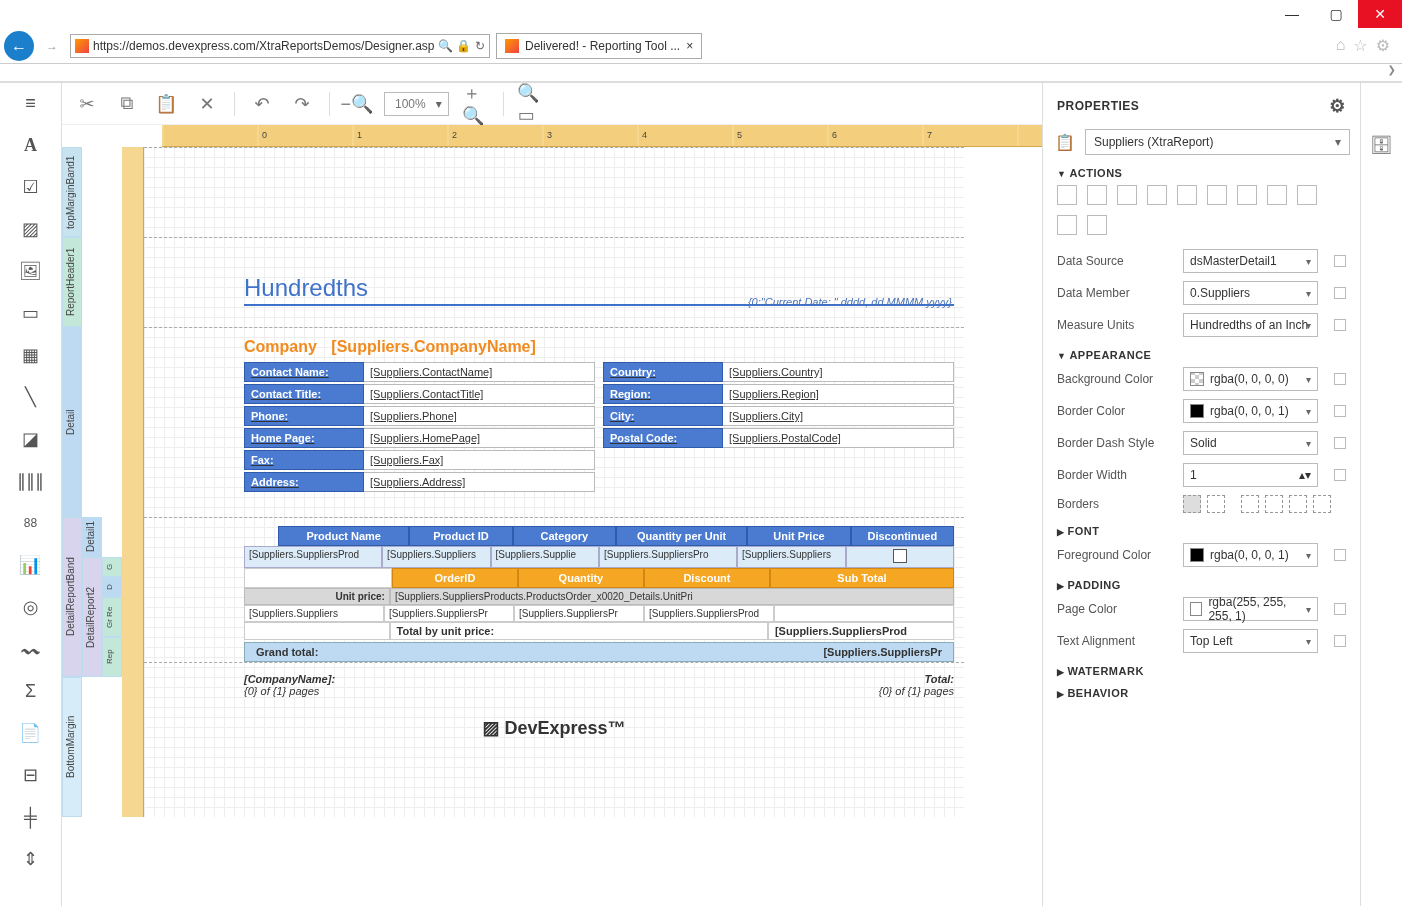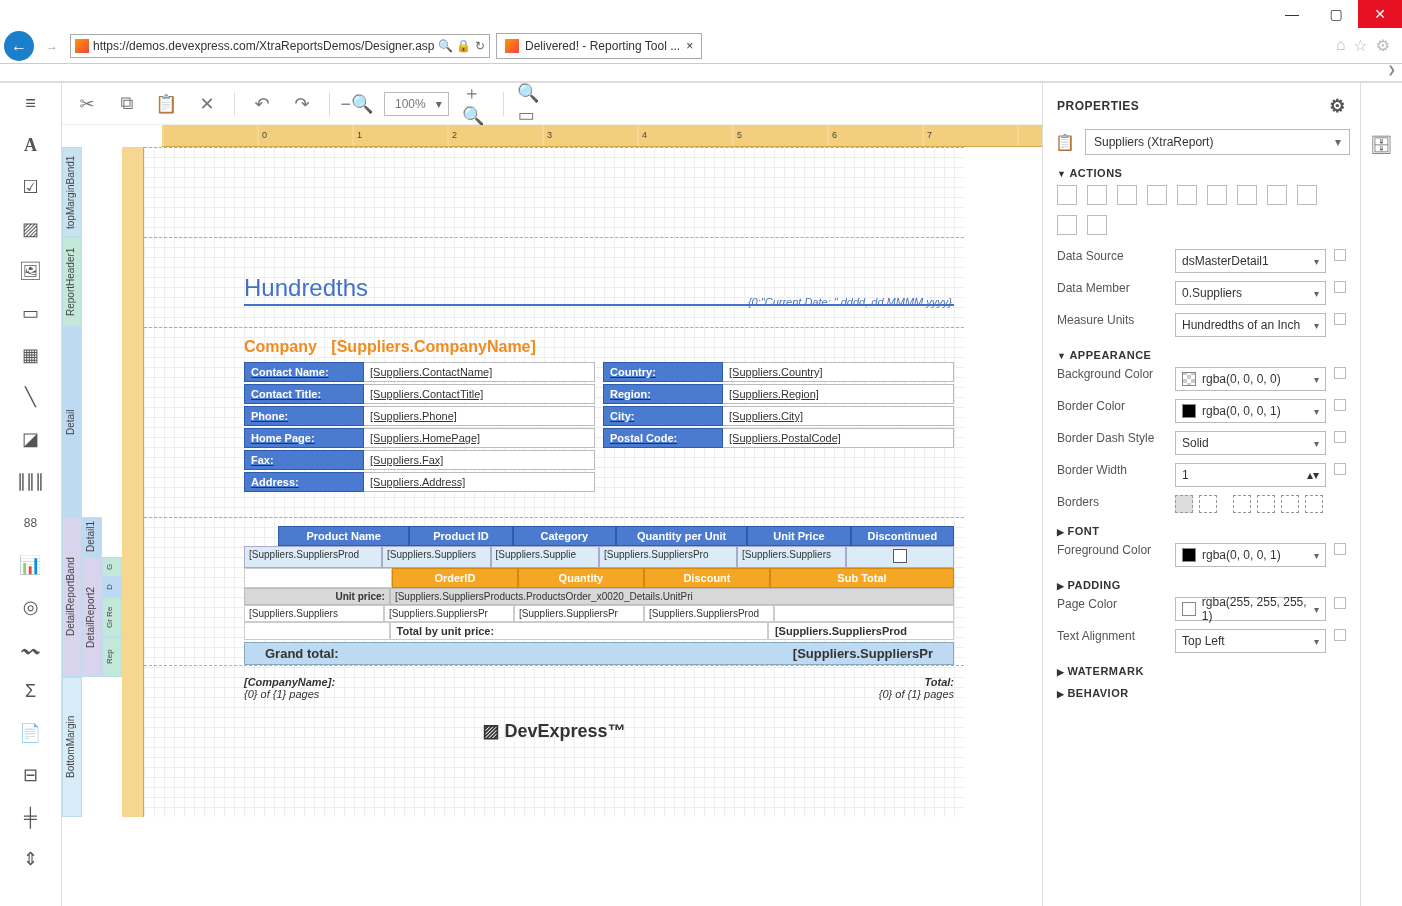--- a/index.html
+++ b/index.html
@@ -66,40 +66,40 @@
 .tbl .head > div { background: #4a7bd1; color: #fff; font-weight: bold; text-align: center; padding: 3px 4px; font-size: 11px; border: 1px solid #2e5bab; }
 .tbl .row { display: flex; }
 .tbl .row > div { border: 1px solid #aac; padding: 2px 4px; font-size: 10px; background: #dcebf8; overflow: hidden; white-space: nowrap; }
 .tbl .row.white > div { background: #fff; border-color: #ccc; }
 .orange-head { display: flex; }
 .orange-head > div { background: #f5a623; color: #fff; font-weight: bold; text-align: center; padding: 3px 4px; font-size: 11px; border: 1px solid #d18712; }
 .gray-row { display: flex; }
 .gray-row > div { background: #d8d8d8; border: 1px solid #bbb; padding: 2px 4px; font-size: 10px; overflow: hidden; white-space: nowrap; }
 .total-row { display: flex; }
 .total-row > div { border: 1px solid #ccc; padding: 2px 6px; font-size: 11px; font-weight: bold; background: #fff; }
-.grand { background: #bedaf3; font-weight: bold; padding: 3px 20px; margin: 2px 10px 0 100px; display: flex; justify-content: space-between; font-size: 13px; border: 1px solid #8ab; }
+.grand { background: #bedaf3; font-weight: bold; padding: 3px 11px; margin: 2px 10px 0 100px; display: flex; justify-content: space-between; font-size: 11px; border: 1px solid #8ab; }
 .footer-area { margin: 6px 10px 0 100px; font-size: 11px; font-style: italic; }
 .footer-area .line { display: flex; justify-content: space-between; }
 .dx-logo { text-align: center; font-size: 18px; font-weight: bold; margin-top: 20px; color: #333; }
 
 
 .right { width: 360px; border-left: 1px solid #ddd; display: flex; }
 .props { flex: 1; display: flex; flex-direction: column; }
 .props-head { display: flex; align-items: center; justify-content: space-between; padding: 12px 14px 8px; font-weight: bold; font-size: 12px; letter-spacing: 0.5px; }
 .gear-ico { font-size: 18px; color: #555; }
 .obj-select { margin: 4px 10px; display: flex; align-items: center; gap: 8px; }
 .obj-select .ico { width: 24px; height: 24px; display: flex; align-items: center; justify-content: center; color: #555; font-size: 16px; }
 .obj-select .sel { flex: 1; height: 26px; border: 1px solid #bbb; display: flex; align-items: center; padding: 0 8px; font-size: 12px; position: relative; }
 .obj-select .sel::after { content: "▾"; position: absolute; right: 8px; color: #666; }
 .section { padding: 8px 14px 2px; font-weight: bold; font-size: 11px; letter-spacing: 0.5px; cursor: pointer; }
 .section::before { content: "▼ "; font-size: 9px; }
 .section.collapsed::before { content: "▶ "; }
 .action-icons { display: flex; flex-wrap: wrap; gap: 10px; padding: 4px 14px 10px; color: #666; }
 .action-icons span { width: 20px; height: 20px; border: 1px solid #bbb; display: flex; align-items: center; justify-content: center; font-size: 10px; }
-.prop-row { display: flex; align-items: flex-start; padding: 4px 14px; gap: 8px; font-size: 12px; }
+.prop-row { display: flex; align-items: center; padding: 4px 14px; gap: 16px; font-size: 12px; }
 .prop-row .lbl { width: 110px; color: #555; }
 .prop-row .inp { flex: 1; height: 24px; border: 1px solid #bbb; display: flex; align-items: center; padding: 0 6px; position: relative; background: #fff; }
 .prop-row .inp::after { content: "▾"; position: absolute; right: 6px; color: #666; font-size: 10px; }
 .prop-row .inp.no-caret::after { content: ""; }
 .prop-row .sq { width: 12px; height: 12px; border: 1px solid #bbb; }
 .swatch { width: 14px; height: 14px; border: 1px solid #888; margin-right: 6px; }
 .borders-boxes { display: flex; gap: 6px; }
 .borders-boxes span { width: 18px; height: 18px; border: 1px dashed #999; }
 .right-rail { width: 42px; border-left: 1px solid #ddd; display: flex; flex-direction: column; align-items: center; padding-top: 50px; color: #666; gap: 20px; }
 .right-rail .ico { width: 24px; height: 24px; display: flex; align-items: center; justify-content: center; font-size: 18px; }

